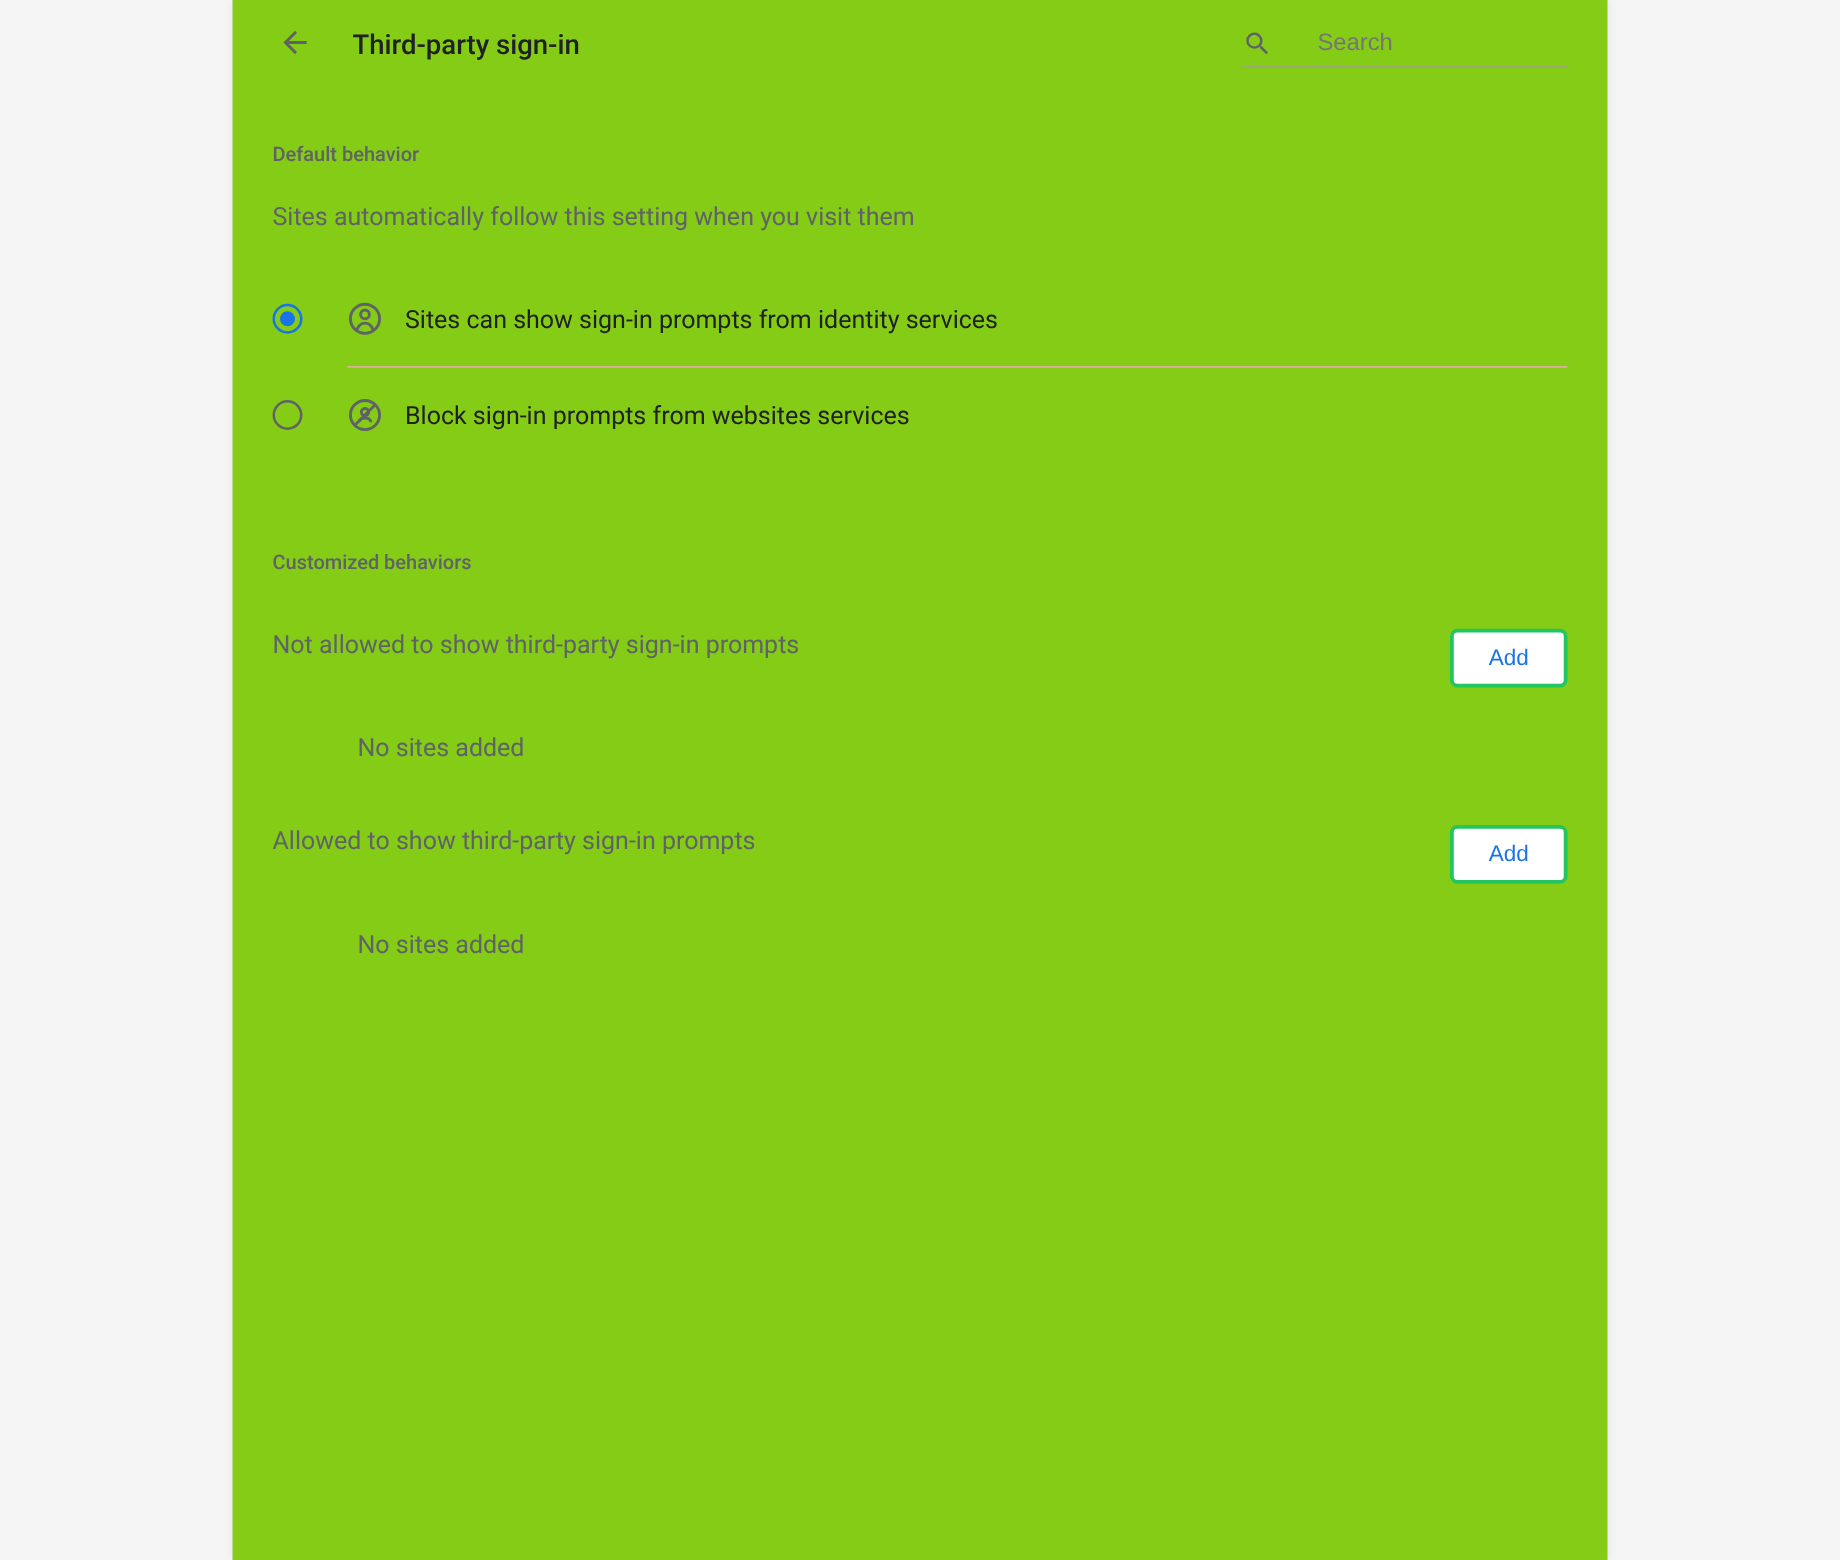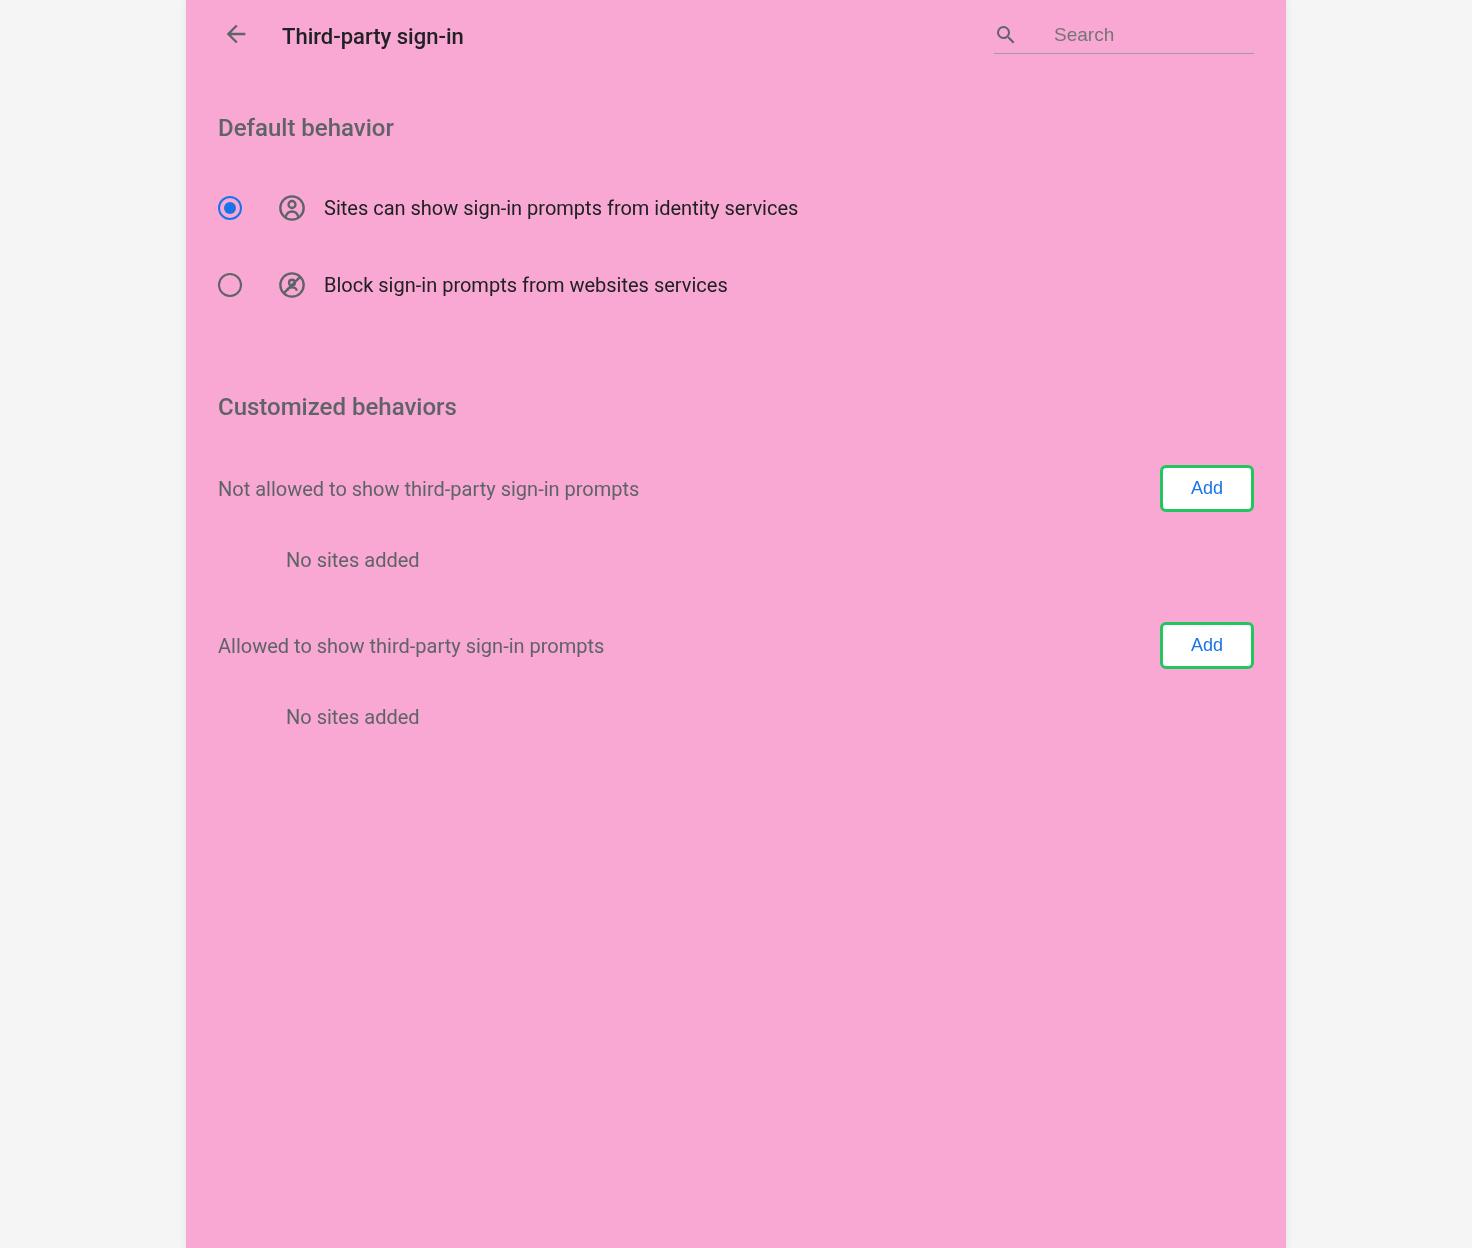--- a/index.html
+++ b/index.html
@@ -9,21 +9,21 @@
     }
     body {
       font-family: 'Roboto', 'Segoe UI', Arial, sans-serif;
       background: #f5f5f5;
       display: flex;
       justify-content: center;
       padding: 0;
     }
     .container {
       width: 1100px;
-      background: #f9a8d4;
+      background: #84cc16;
       min-height: 1248px;
       box-shadow: 0 0 8px rgba(0,0,0,0.08);
       padding: 18px 32px 40px 32px;
     }
     .header {
       display: flex;
       align-items: center;
       justify-content: space-between;
       margin-bottom: 60px;
     }
@@ -72,21 +72,21 @@
     }
     .content {
       padding-left: 0;
     }
     .description {
       font-size: 20px;
       color: #5f6368;
       margin-bottom: 60px;
     }
     .section-title {
-      font-size: 24px;
+      font-size: 16px;
       font-weight: 500;
       color: #5f6368;
       margin-bottom: 28px;
     }
     .section-subtitle {
       font-size: 20px;
       color: #5f6368;
       margin-bottom: 32px;
     }
     .radio-group {
@@ -138,21 +138,21 @@
     .radio-label {
       font-size: 20px;
       color: #202124;
     }
     .behavior-section {
       margin-bottom: 30px;
     }
     .behavior-row {
       display: flex;
       justify-content: space-between;
-      align-items: center;
+      align-items: flex-start;
       margin-bottom: 36px;
       margin-top: 44px;
     }
     .behavior-label {
       font-size: 20px;
       color: #5f6368;
     }
     .add-button {
       border: 3px solid #22c55e;
       background: #fff;
@@ -192,20 +192,21 @@
         </svg>
       </span>
       <input class="search-input" type="text" placeholder="Search" style="">
     </div>
   </div>
 
   <div class="content">
 
     <div>
       <h2 class="section-title">Default behavior</h2>
+      <p class="section-subtitle">Sites automatically follow this setting when you visit them</p>
 
       <div class="radio-group">
         <div class="radio-row divider">
           <div class="radio-button selected"></div>
           <span class="radio-icon">
             <svg width="28" height="28" viewBox="0 0 24 24" fill="none" stroke="#5f6368" stroke-width="2">
               <circle cx="12" cy="12" r="10"></circle>
               <circle cx="12" cy="9" r="3" fill="none"></circle>
               <path d="M6.5 19.5c1-3 3.5-4.5 5.5-4.5s4.5 1.5 5.5 4.5" fill="none"></path>
             </svg>

